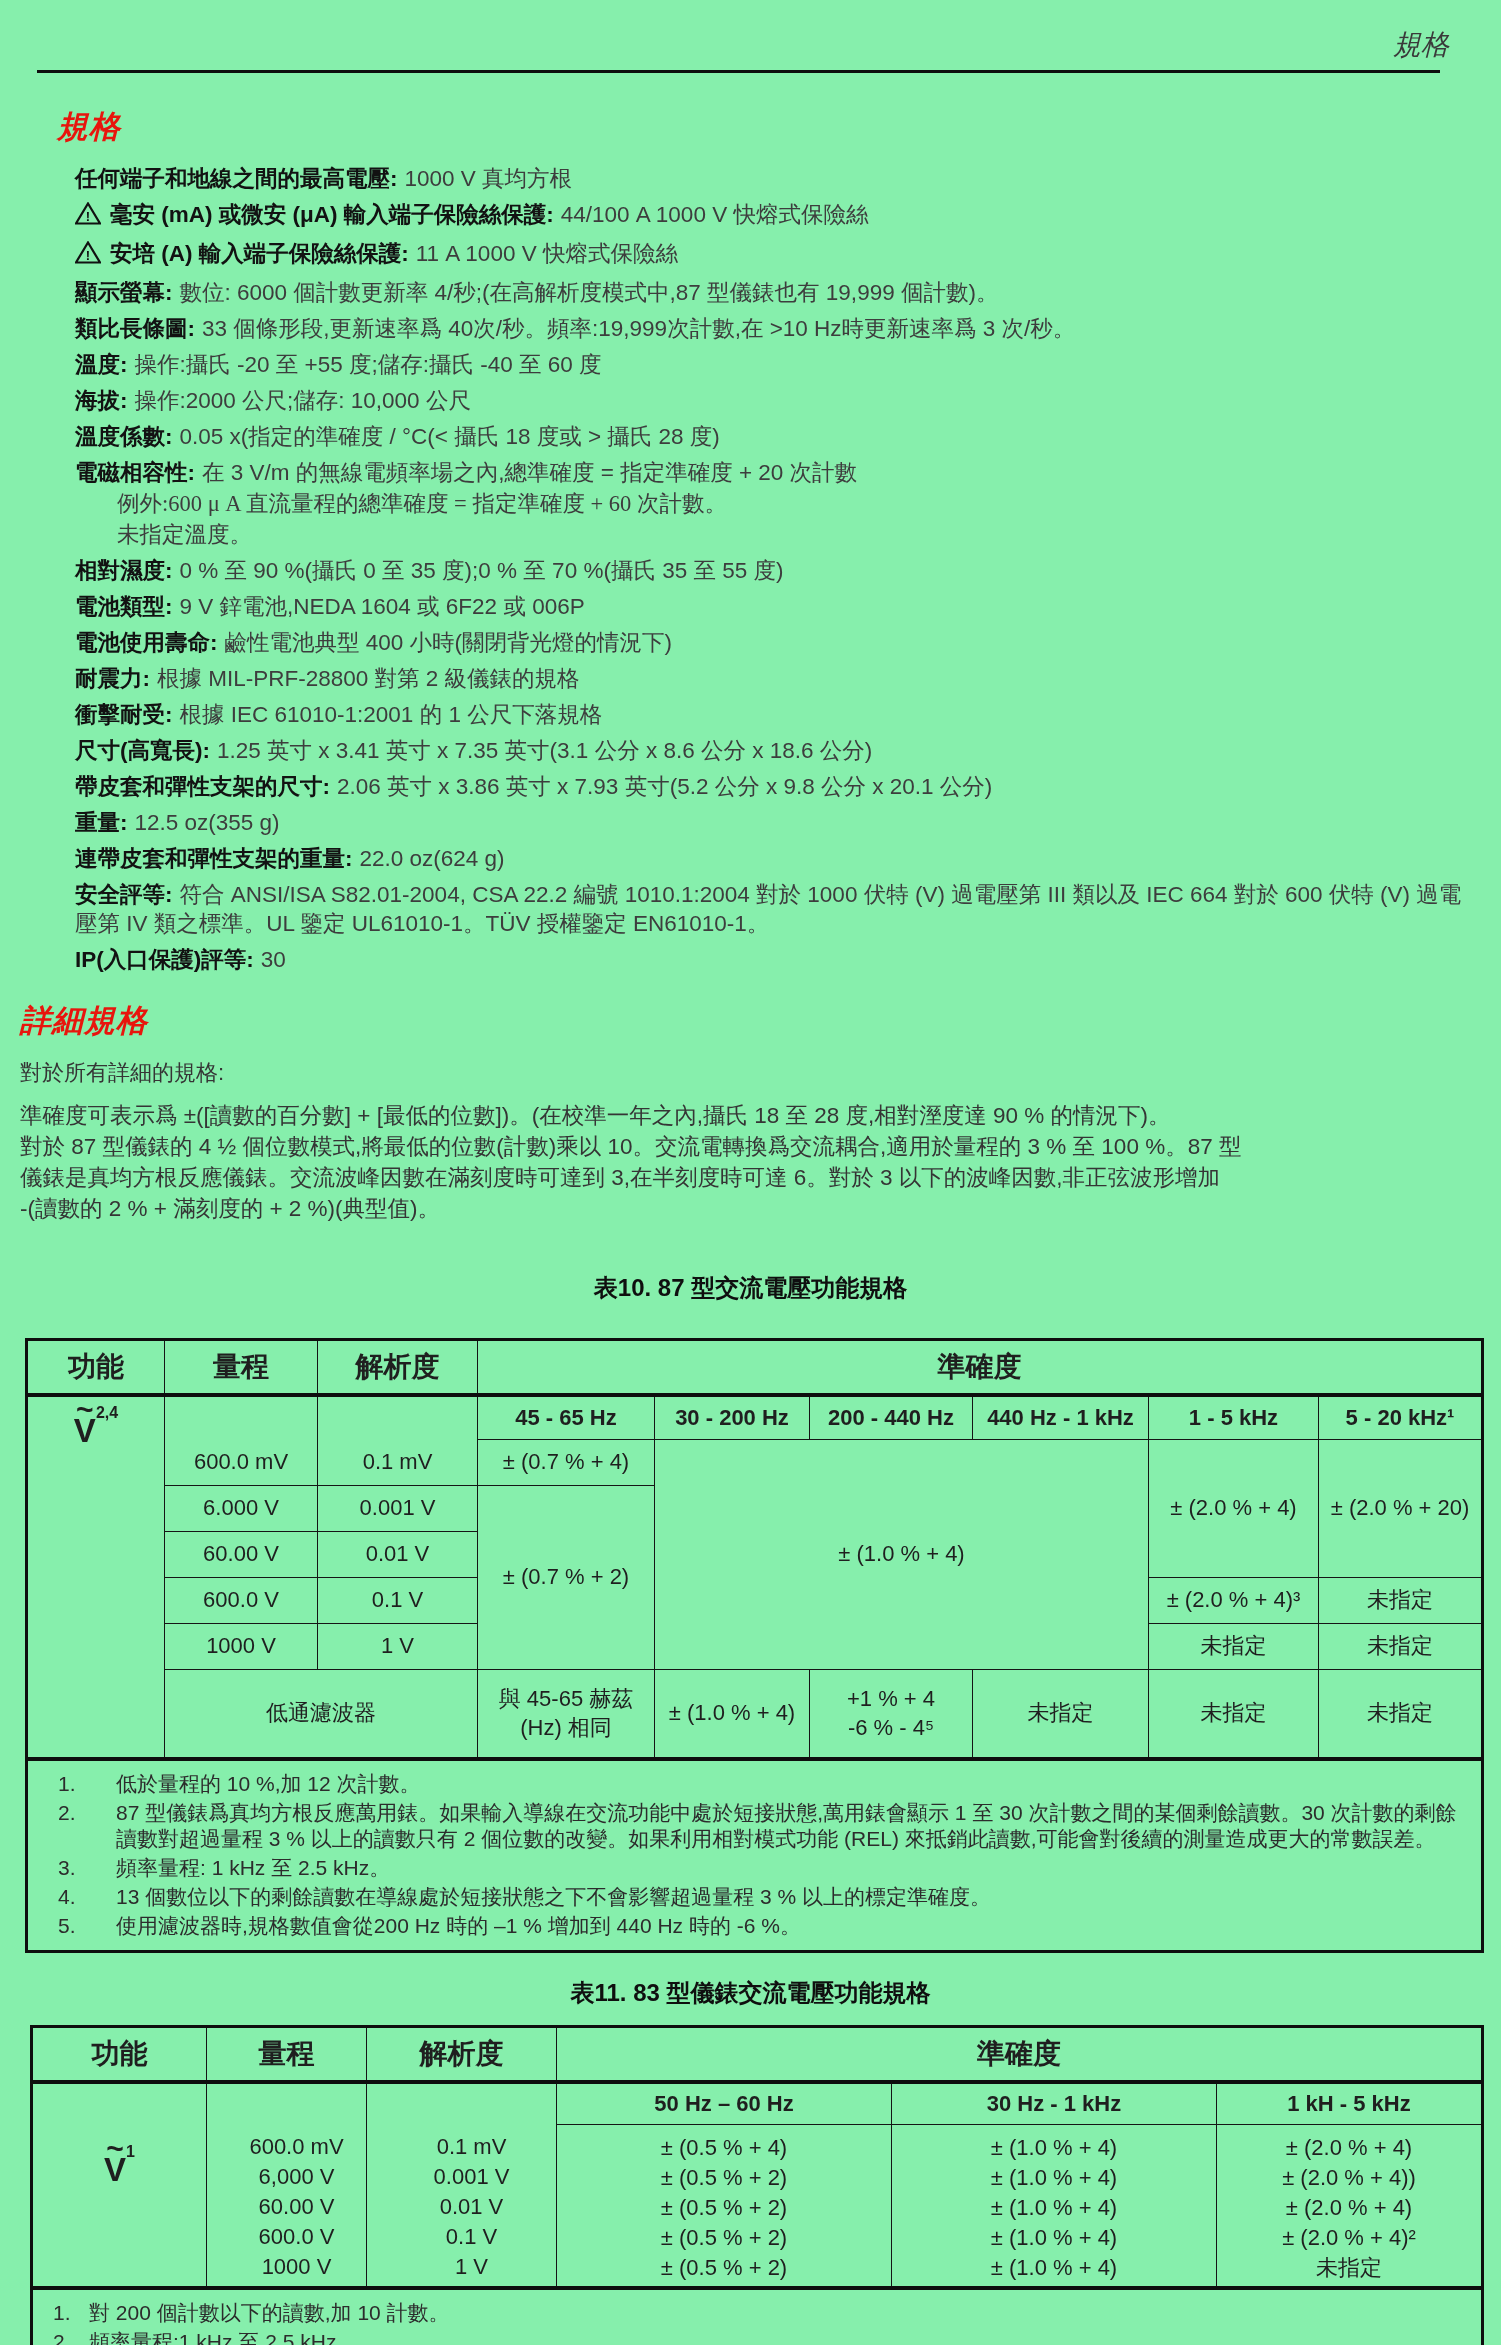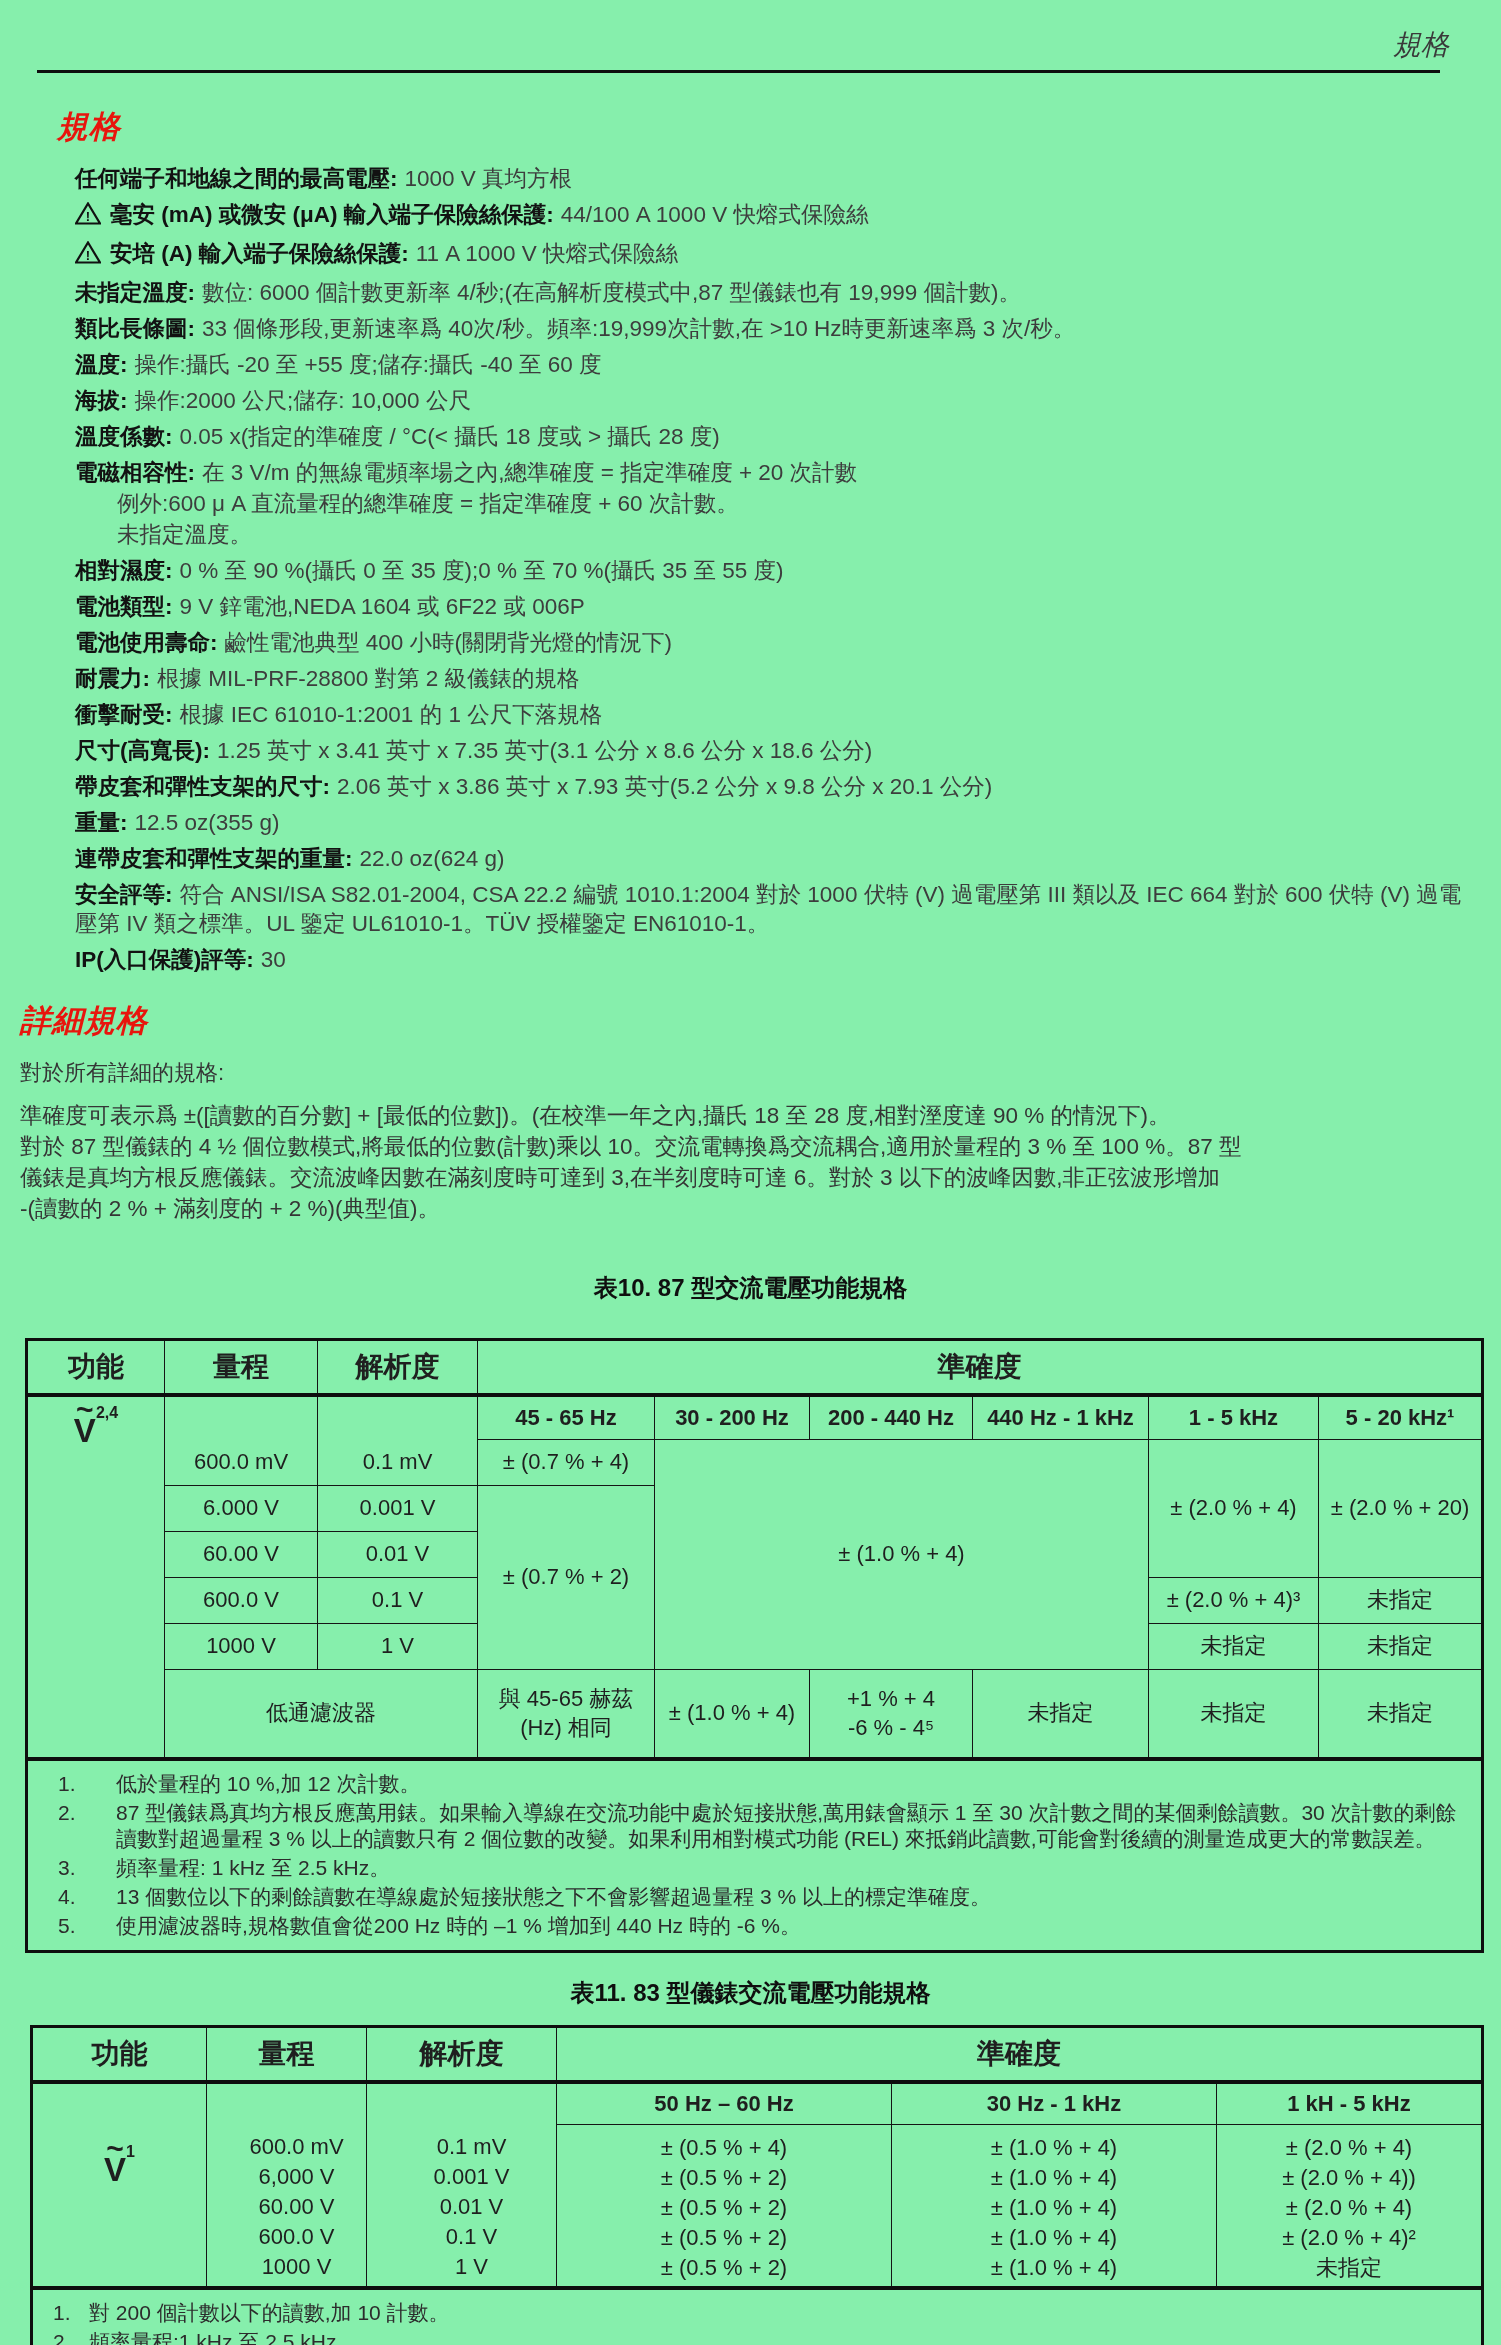--- a/index.html
+++ b/index.html
@@ -21,21 +21,21 @@
 
   .red-h {
     font-family:"Liberation Serif", serif; font-style:italic; font-weight:bold;
     color:#e8150d; font-size:31px; letter-spacing:1px;
   }
   .h-specs  { margin:6px 0 16px 57px; }
   .h-detail { margin:26px 0 16px 20px; }
 
   .spec { margin:0 28px 7px 75px; font-size:22.5px; line-height:29px; color:#3d3d3d; }
   .spec b { color:#121212; margin-right:7px; }
-  .spec .subline { margin:2px 0 0 42px; }
+  .spec .subline { margin:2px 0 0 42px;font-family:Liberation Serif, serif; }
   .warn { display:inline-block; vertical-align:-3px; margin-right:9px; }
 
   .intro { margin:0 20px 12px 20px; font-size:22px; color:#353535; }
   .para  { margin:0 18px 0 20px; font-size:22.5px; line-height:31px; color:#353535; white-space:pre-line; }
 
   .tbl-title { text-align:center; font-weight:bold; font-size:24px; color:#0f0f0f; }
   .t10-title { margin:48px 0 34px 0; }
   .t11-title { margin:24px 0 16px 0; }
 
   table.spec-table {
@@ -94,21 +94,21 @@
     <div class="spec"><span class="warn"><svg width="26" height="23" viewBox="0 0 26 23">
             <path d="M13 1.5 L25 21.5 L1 21.5 Z" fill="none" stroke="#111" stroke-width="2.2"></path>
             <text x="13" y="19" text-anchor="middle" font-size="13" font-weight="bold" fill="#111">!</text>
           </svg></span><b>毫安 (mA) 或微安 (μA) 輸入端子保險絲保護:</b><span>44/100 A 1000 V 快熔式保險絲</span></div>
 
     <div class="spec"><span class="warn"><svg width="26" height="23" viewBox="0 0 26 23">
             <path d="M13 1.5 L25 21.5 L1 21.5 Z" fill="none" stroke="#111" stroke-width="2.2"></path>
             <text x="13" y="19" text-anchor="middle" font-size="13" font-weight="bold" fill="#111">!</text>
           </svg></span><b>安培 (A) 輸入端子保險絲保護:</b><span>11 A 1000 V 快熔式保險絲</span></div>
 
-    <div class="spec"><b>未指定溫度:</b><span>數位: 6000 個計數更新率 4/秒;(在高解析度模式中,87 型儀錶也有 19,999 個計數)。</span></div>
+    <div class="spec"><b>顯示螢幕:</b><span>數位: 6000 個計數更新率 4/秒;(在高解析度模式中,87 型儀錶也有 19,999 個計數)。</span></div>
     <div class="spec"><b>類比長條圖:</b><span>33 個條形段,更新速率爲 40次/秒。頻率:19,999次計數,在 &gt;10 Hz時更新速率爲 3 次/秒。</span></div>
     <div class="spec"><b>溫度:</b><span>操作:攝氏 -20 至 +55 度;儲存:攝氏 -40 至 60 度</span></div>
     <div class="spec"><b>海拔:</b><span>操作:2000 公尺;儲存: 10,000 公尺</span></div>
     <div class="spec"><b>溫度係數:</b><span>0.05 x(指定的準確度 / °C(&lt; 攝氏 18 度或 &gt; 攝氏 28 度)</span></div>
 
     <div class="spec"><b>電磁相容性:</b><span>在 3 V/m 的無線電頻率場之內,總準確度 = 指定準確度 + 20 次計數</span>
       <div class="subline">例外:600 μ A 直流量程的總準確度 = 指定準確度 + 60 次計數。</div>
       <div class="subline">未指定溫度。</div>
     </div>
 

